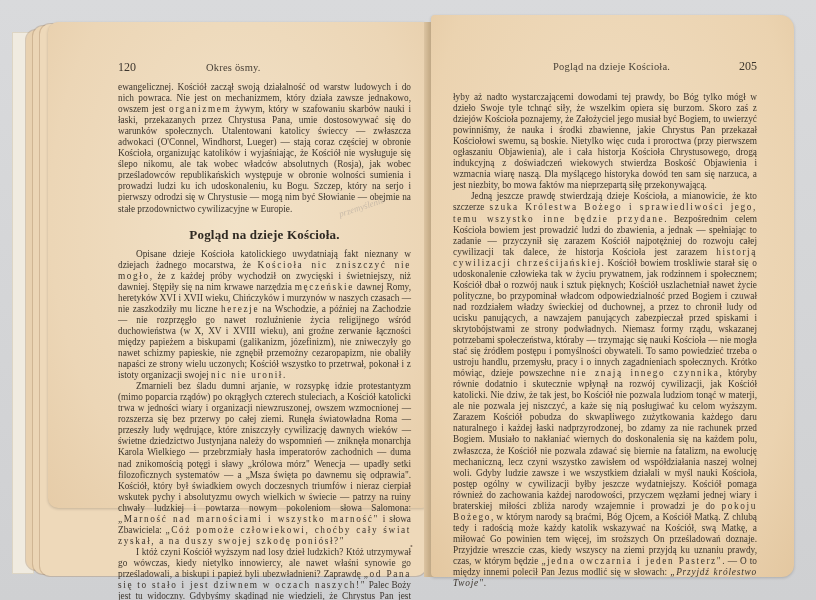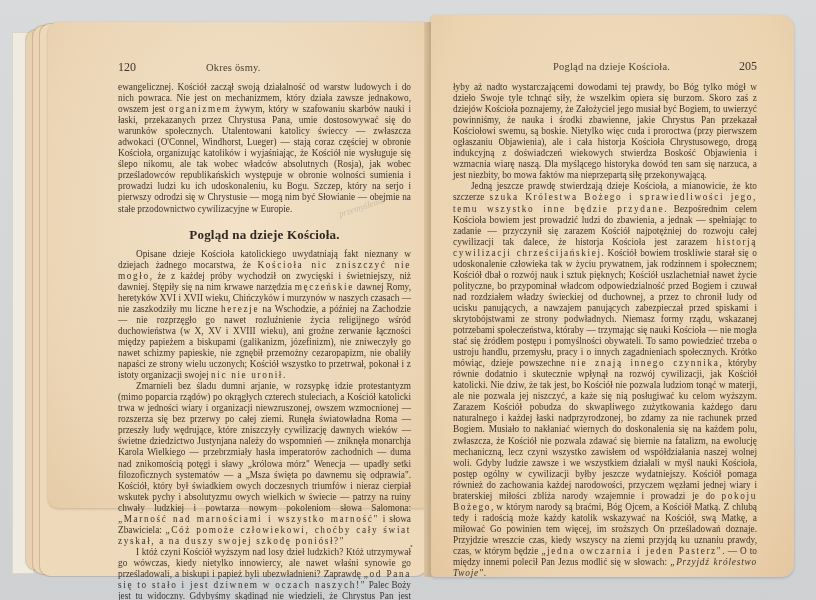--- a/index.html
+++ b/index.html
@@ -79,18 +79,18 @@
   <span class="pencil-note" style="left:290px; top:180px;">przemyślenie</span>
   <span class="mark" style="left:362px; top:520px;">•</span>
 </div>
 
 <div class="gutter"></div>
 
 <div class="page right">
   <span class="running-head" style="left:122px; top:46px;">Pogląd na dzieje Kościoła.</span>
   <span class="page-num" style="left:308px; top:44px;">205</span>
 
-  <div class="text-block" style="left:22px; top:67px; width:304px;">
+  <div class="text-block" style="left:22px; top:77px; width:304px;">
     <p>łyby aż nadto wystarczającemi dowodami tej prawdy, bo Bóg tylko mógł w dzieło Swoje tyle tchnąć siły, że wszelkim opiera się burzom. Skoro zaś z dziejów Kościoła poznajemy, że Założyciel jego musiał być Bogiem, to uwierzyć powinniśmy, że nauka i środki zbawienne, jakie Chrystus Pan przekazał Kościołowi swemu, są boskie. Nietylko więc cuda i proroctwa (przy pierwszem ogłaszaniu Objawienia), ale i cała historja Kościoła Chrystusowego, drogą indukcyjną z doświadczeń wiekowych stwierdza Boskość Objawienia i wzmacnia wiarę naszą. Dla myślącego historyka dowód ten sam się narzuca, a jest niezbity, bo mowa faktów ma nieprzepartą siłę przekonywającą.</p>
 
     <p class="indent"><span>Jedną jeszcze prawdę stwierdzają dzieje Kościoła, a mianowicie, że kto szczerze </span><span class="sp">szuka Królestwa Bożego i sprawiedliwości jego, temu wszystko inne będzie przydane</span><span>. Bezpośrednim celem Kościoła bowiem jest prowadzić ludzi do zbawienia, a jednak — spełniając to zadanie — przyczynił się zarazem Kościół najpotężniej do rozwoju całej cywilizacji tak dalece, że historja Kościoła jest zarazem </span><span class="sp">historją cywilizacji chrześcijańskiej</span><span>. Kościół bowiem troskliwie starał się o udoskonalenie człowieka tak w życiu prywatnem, jak rodzinnem i społecznem; Kościół dbał o rozwój nauk i sztuk pięknych; Kościół uszlachetniał nawet życie polityczne, bo przypominał władcom odpowiedzialność przed Bogiem i czuwał nad rozdziałem władzy świeckiej od duchownej, a przez to chronił ludy od ucisku panujących, a nawzajem panujących zabezpieczał przed spiskami i skrytobójstwami ze strony podwładnych. Niemasz formy rządu, wskazanej potrzebami społeczeństwa, któraby — trzymając się nauki Kościoła — nie mogła stać się źródłem postępu i pomyślności obywateli. To samo powiedzieć trzeba o ustroju handlu, przemysłu, pracy i o innych zagadnieniach społecznych. Krótko mówiąc, dzieje powszechne </span><span class="sp">nie znają innego czynnika</span><span>, któryby równie dodatnio i skutecznie wpłynął na rozwój cywilizacji, jak Kościół katolicki. Nie dziw, że tak jest, bo Kościół nie pozwala ludziom tonąć w materji, ale nie pozwala jej niszczyć, a każe się nią posługiwać ku celom wyższym. Zarazem Kościół pobudza do skwapliwego zużytkowania każdego daru naturalnego i każdej łaski nadprzyrodzonej, bo zdamy za nie rachunek przed Bogiem. Musiało to nakłaniać wiernych do doskonalenia się na każdem polu, zwłaszcza, że Kościół nie pozwala zdawać się biernie na fatalizm, na ewolucję mechaniczną, lecz czyni wszystko zawisłem od współdziałania naszej wolnej woli. Gdyby ludzie zawsze i we wszystkiem działali w myśl nauki Kościoła, postęp ogólny w cywilizacji byłby jeszcze wydatniejszy. Kościół pomaga również do zachowania każdej narodowości, przyczem węzłami jednej wiary i braterskiej miłości zbliża narody wzajemnie i prowadzi je do </span><span class="sp">pokoju Bożego</span><span>, w którym narody są braćmi, Bóg Ojcem, a Kościół Matką. Z chlubą tedy i radością może każdy katolik wskazywać na Kościół, swą Matkę, a miłować Go powinien tem więcej, im sroższych On prześladowań doznaje. Przyjdzie wreszcie czas, kiedy wszyscy na ziemi przyjdą ku uznaniu prawdy, czas, w którym będzie </span><span class="sp">„jedna owczarnia i jeden Pasterz"</span><span>. — O to między innemi polecił Pan Jezus modlić się w słowach: </span><span class="it">„Przyjdź królestwo Twoje"</span><span>.</span></p>
   </div>
 </div>
 
 </body></html>

